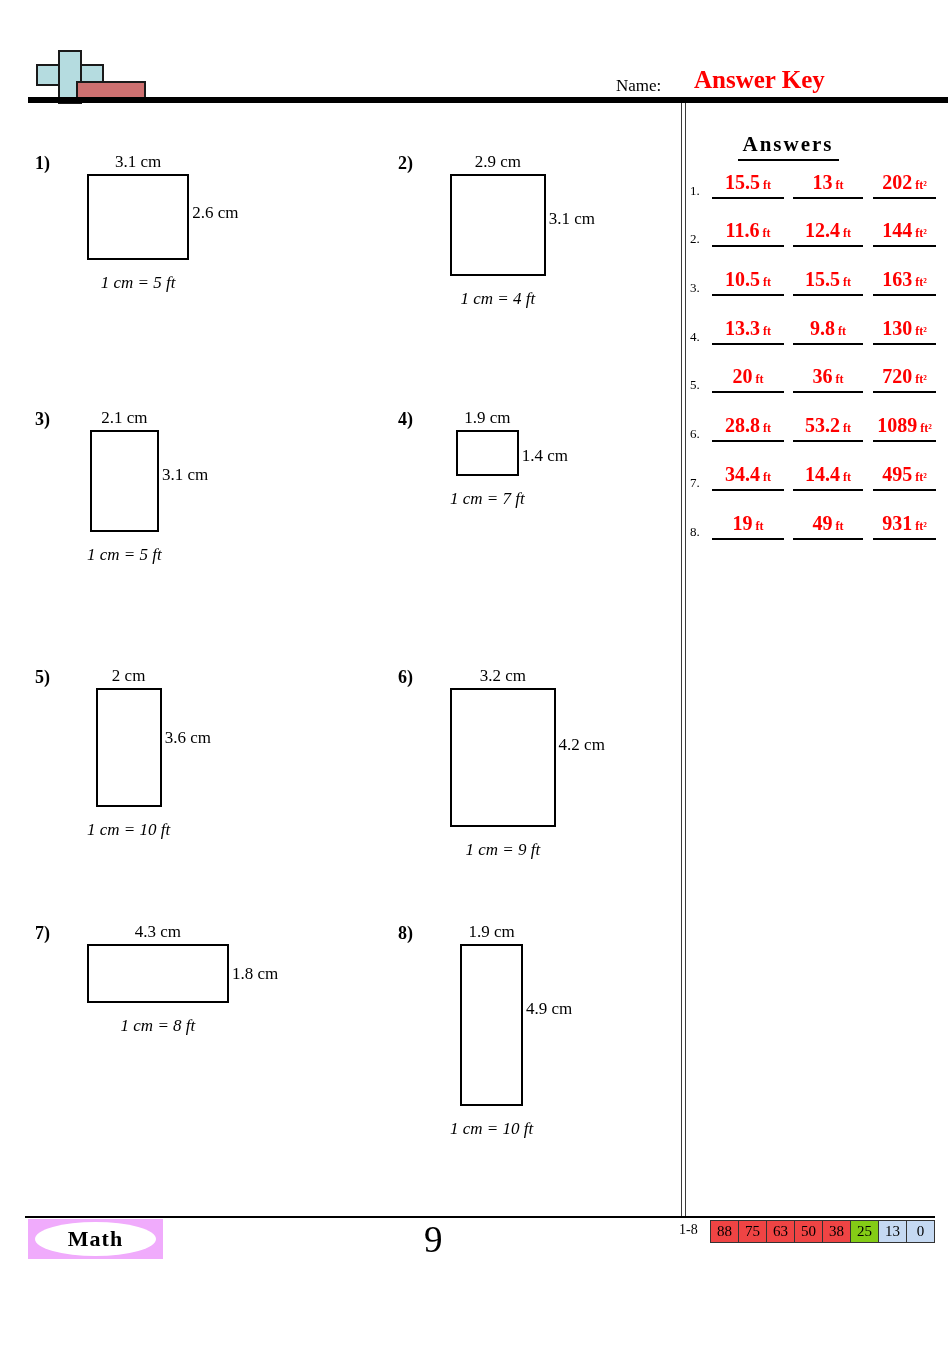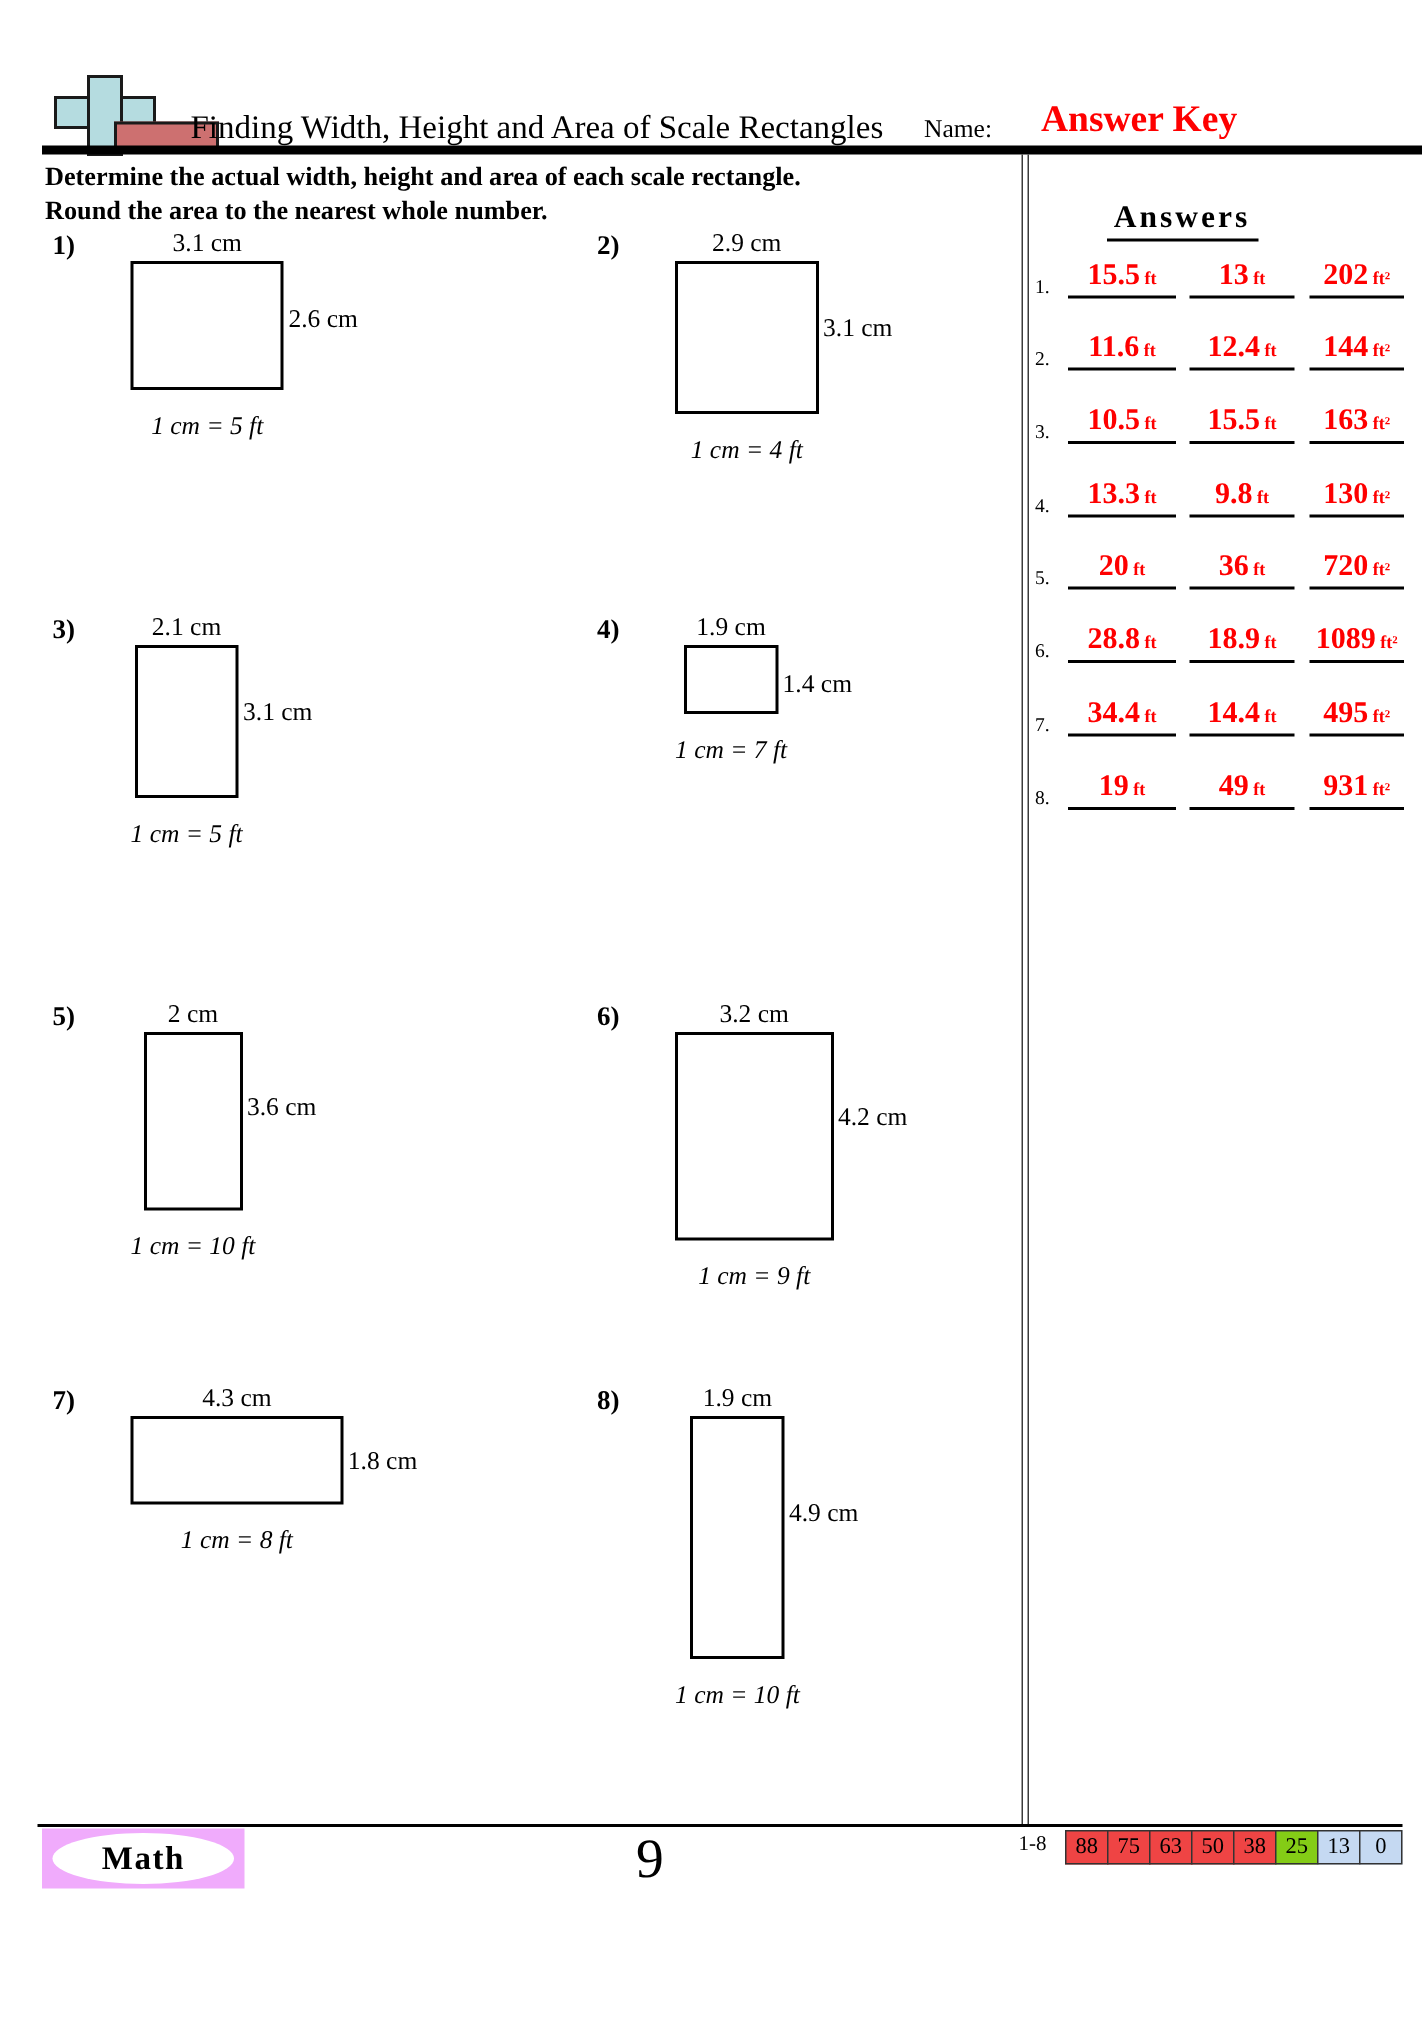--- a/index.html
+++ b/index.html
@@ -65,29 +65,24 @@
 </head>
 <body>
 
 <div class="page">
 
   <div class="logo">
     <div class="plus-h"></div>
     <div class="plus-v"></div>
     <div class="brick"></div>
   </div>
-  <div class="title">Finding Width, Height and Area of Scale Rectangles</div>
   <div class="name-label">Name:</div>
   <div class="answer-key">Answer Key</div>
   <div class="header-rule"></div>
 
-  <div class="instructions">
-    <div>Determine the actual width, height and area of each scale rectangle.</div>
-    <div>Round the area to the nearest whole number.</div>
-  </div>
 
   <div class="divider"></div>
 
   <div class="problem p1">
     <span class="pnum">1)</span>
     <div class="pbody">
       <div class="width-label">3.1 cm</div>
       <div class="rect-wrap">
         <div class="shape-rect" style="width: 102.3px; height: 85.8px;"></div>
         <div class="height-label">2.6 cm</div>
@@ -211,21 +206,21 @@
     </div>
     <div class="ans-row">
       <span class="ans-num">5.</span>
       <span class="ans-cell c1"><span class="val">20</span><span class="unit">ft</span></span>
       <span class="ans-cell c2"><span class="val">36</span><span class="unit">ft</span></span>
       <span class="ans-cell c3"><span class="val">720</span><span class="unit">ft²</span></span>
     </div>
     <div class="ans-row">
       <span class="ans-num">6.</span>
       <span class="ans-cell c1"><span class="val">28.8</span><span class="unit">ft</span></span>
-      <span class="ans-cell c2"><span class="val">18.9</span><span class="unit">ft</span></span>
+      <span class="ans-cell c2"><span class="val">53.2</span><span class="unit">ft</span></span>
       <span class="ans-cell c3"><span class="val">1089</span><span class="unit">ft²</span></span>
     </div>
     <div class="ans-row">
       <span class="ans-num">7.</span>
       <span class="ans-cell c1"><span class="val">34.4</span><span class="unit">ft</span></span>
       <span class="ans-cell c2"><span class="val">14.4</span><span class="unit">ft</span></span>
       <span class="ans-cell c3"><span class="val">495</span><span class="unit">ft²</span></span>
     </div>
     <div class="ans-row">
       <span class="ans-num">8.</span>

